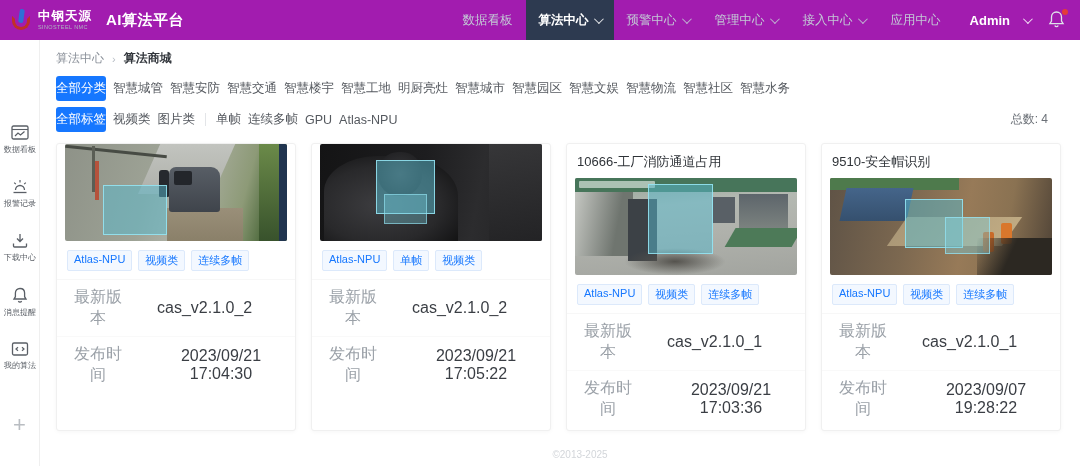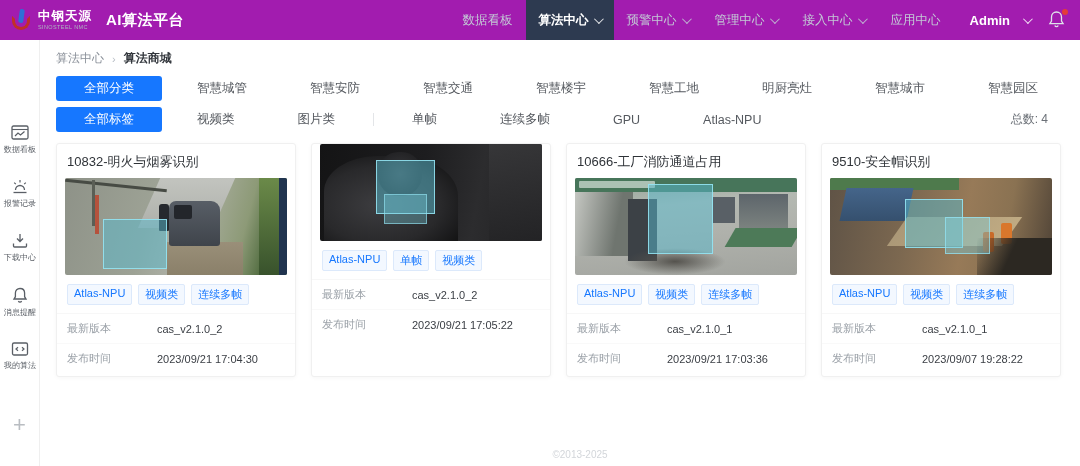--- a/index.html
+++ b/index.html
@@ -39,35 +39,35 @@
   .side-plus { font-size:22px; color:#b9bdc2; margin-top:18px; cursor:pointer; font-weight:300; }
 
   
   .main { position:absolute; top:40px; left:40px; right:0; bottom:0; background:#fff; }
   .breadcrumb { display:flex; align-items:center; gap:8px; padding:10px 16px 6px; font-size:12px; }
   .crumb-from { color:#8a9099; cursor:pointer; }
   .crumb-sep { color:#b6bcc4; font-size:11px; }
   .crumb-cur { color:#33373d; font-weight:bold; }
 
   .filter-row { display:flex; align-items:center; padding:3px 16px; font-size:12.5px; }
-  .pill { padding:4px 28px; border-radius:3px; color:#55595f; cursor:pointer; white-space:nowrap; margin-right:7px; }
+  .pill { padding:4px 0; border-radius:3px; color:#55595f; cursor:pointer; white-space:nowrap; margin-right:7px; }
   .pill.selected { background:#1677ff; color:#fff; }
   .vdiv { width:1px; height:13px; background:#e3e5e8; margin:0 10px 0 3px; }
   .total { margin-left:auto; color:#6b7077; font-size:12px; white-space:nowrap; padding-right:16px; }
 
   
   .cards { display:flex; gap:15px; padding:8px 16px 0; }
   .card { width:240px; background:#fff; border:1px solid #f0f0f0; border-radius:3px;
           box-shadow:0 1px 4px rgba(0,0,0,.04); cursor:pointer; }
   .card-title { font-size:13px; color:#2f3338; font-weight:500; padding:9px 10px 7px; white-space:nowrap; overflow:hidden; }
   .preview { position:relative; margin:0 8px; height:97px; border-radius:2px; overflow:hidden; }
   .det-box { position:absolute; background:rgba(88,186,205,.5); border:1px solid rgba(150,230,245,.85); }
   .tags-row { display:flex; gap:6px; padding:9px 10px 8px; border-bottom:1px solid #f7f7f7; }
   .chip { font-size:11px; color:#1677ff; background:#f3f8ff; border:1px solid #dcE9fb; border-radius:2px; padding:2px 6px; white-space:nowrap; }
-  .meta-row { display:flex; align-items:center; padding:7px 10px; font-size:11px; border-bottom:1px solid #f9f9f9; }
+  .meta-row { display:flex; align-items:center; padding:7px 10px; font-size:16px; border-bottom:1px solid #f9f9f9;text-align:center; }
   .meta-row:last-child { border-bottom:none; padding-bottom:10px; }
   .meta-label { color:#9ba1a8; width:62px; flex:none; }
   .meta-value { color:#3a3e44;margin-left:28px; }
 
   
   .layer { position:absolute; }
 
   
   .p1 { background:linear-gradient(105deg,#8e9288 0%,#9da295 38%,#aeb1a6 55%,#8d9a77 78%,#4e6a3d 90%,#3f5c33 100%); }
   .p1-road { left:38%; top:0; width:34%; height:52%; background:linear-gradient(#c2c4bf,#aeb0aa); transform:skewX(-24deg); }
@@ -250,21 +250,20 @@
       <span class="pill">Atlas-NPU</span>
       <span class="total">
         <span>总数:</span>
         <span>4</span>
       </span>
     </div>
 
     <div class="cards">
 
       <div class="card">
-        <div class="card-title">10832-明火与烟雾识别</div>
         <div class="preview p1">
           <div class="layer p1-road"></div>
           <div class="layer p1-scaffold1"></div>
           <div class="layer p1-scaffold2"></div>
           <div class="layer p1-redpole"></div>
           <div class="layer p1-dirt"></div>
           <div class="layer p1-person"></div>
           <div class="layer p1-van"></div>
           <div class="layer p1-van-win"></div>
           <div class="layer p1-green"></div>

